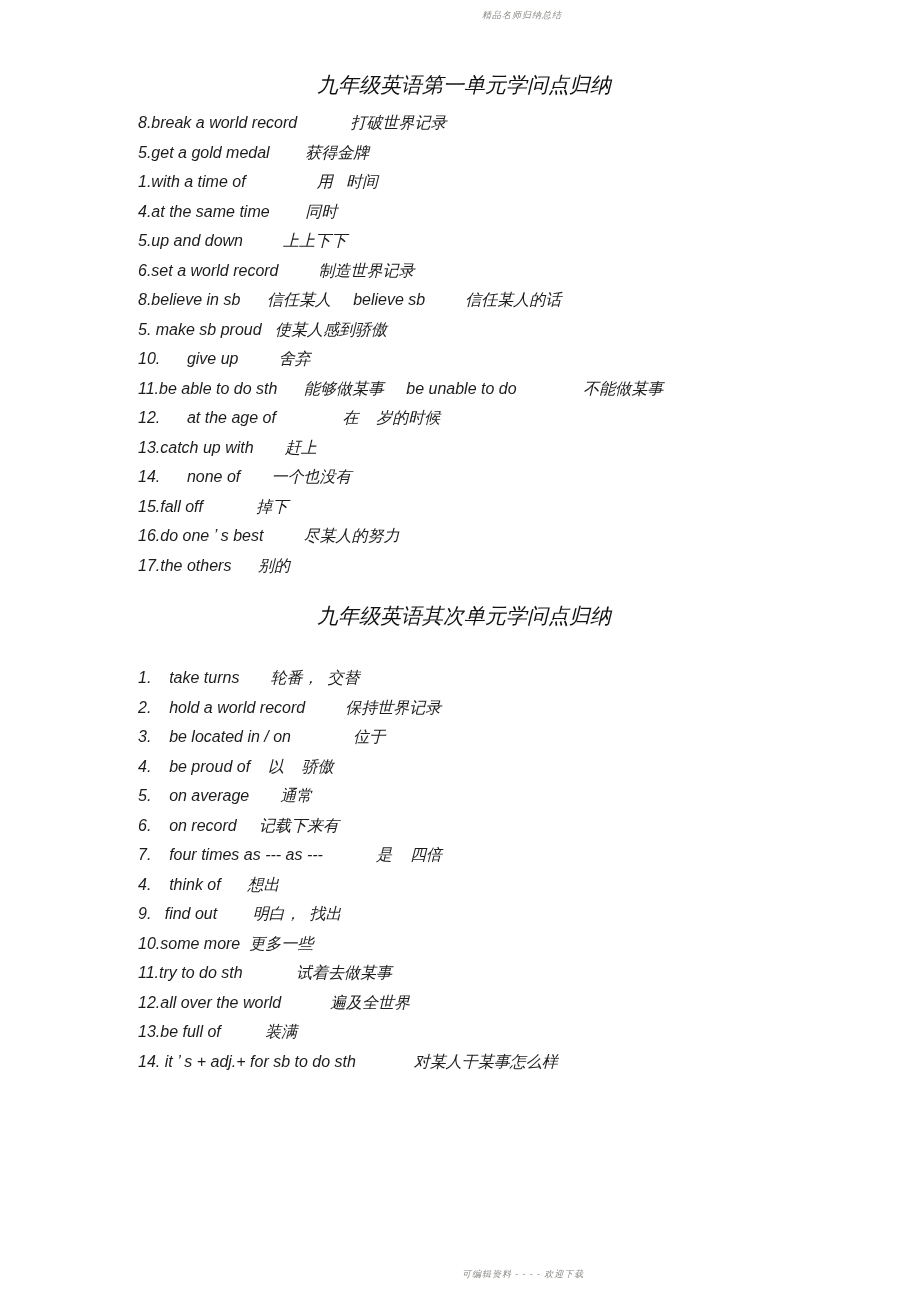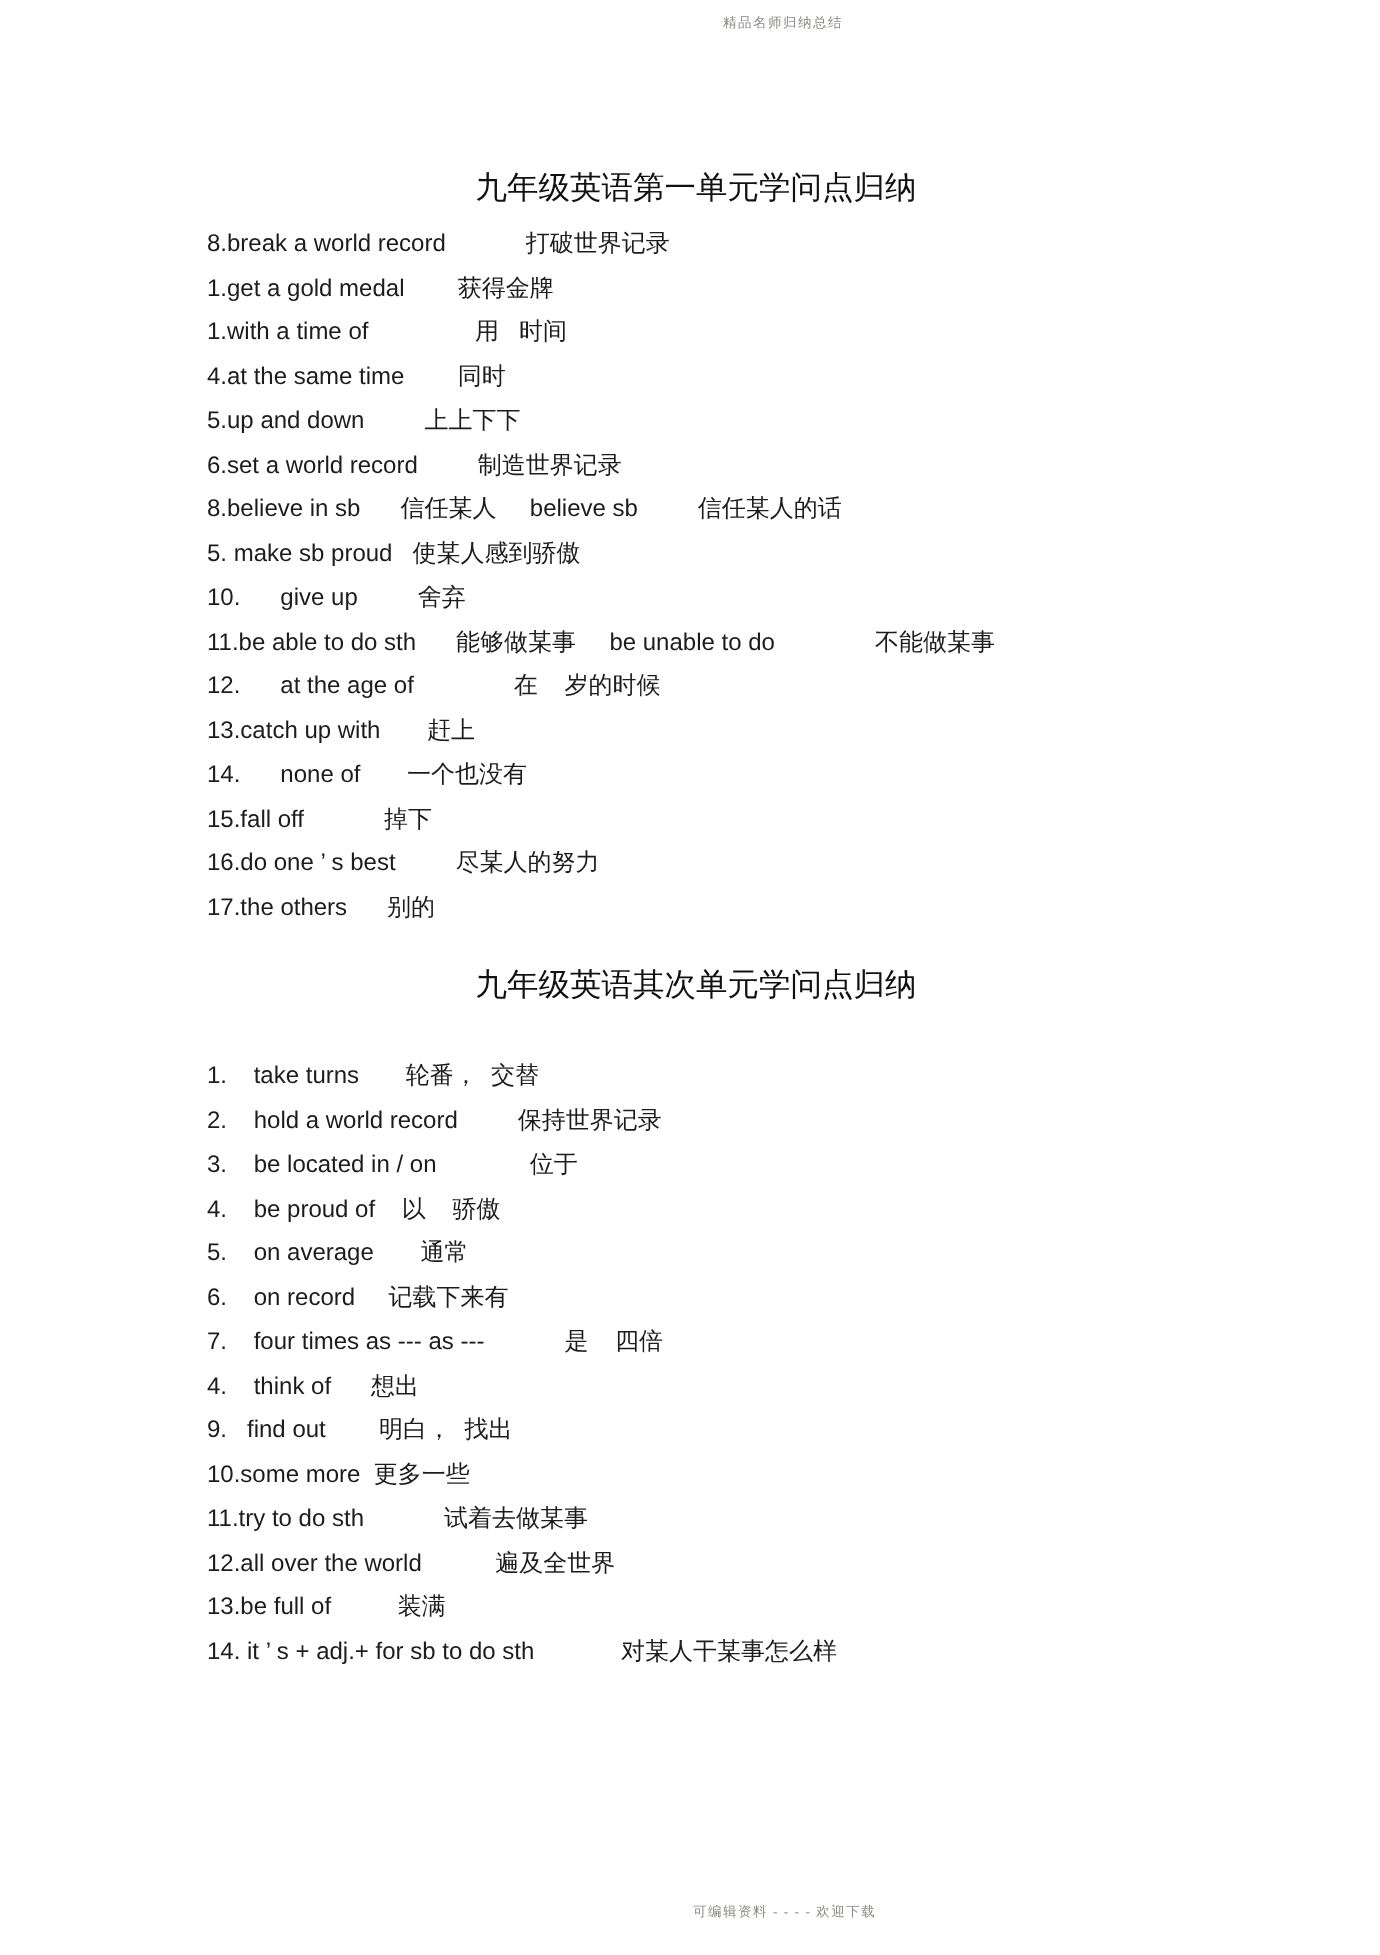--- a/index.html
+++ b/index.html
@@ -1,15 +1,15 @@
 <!DOCTYPE html>
 <html><head>
 <meta charset="utf-8">
 <style>
-  * { margin: 0; padding: 0; box-sizing: border-box; }
+  * { margin: 0; padding: 0; box-sizing: border-box; font-style: italic; }
   html, body { background: #ffffff; }
   body {
     width: 920px;
     height: 1303px;
     position: relative;
     overflow: hidden;
     font-family: "Liberation Sans", sans-serif;
     color: #1c1c1c;
   }
   .watermark {
@@ -22,21 +22,21 @@
   }
   .watermark-top { top: 9px; left: 482px; }
   .watermark-bottom { top: 1268px; left: 462px; }
   .content {
     position: absolute;
     top: 0;
     left: 138px;
     width: 652px;
   }
   .doc-title {
-    margin-top: 110px;
+    margin-top: 70px;
     text-align: center;
     font-family: "Liberation Serif", serif;
     font-weight: 400;
     font-size: 21px;
     color: #111111;
     line-height: 30px;
     white-space: pre;
   }
   .doc-title.second { margin-top: 21px; }
   .phrase-list { margin-top: 8px; }
@@ -53,21 +53,21 @@
 <body>
 
 <div class="watermark watermark-top">精品名师归纳总结</div>
 
 <div class="content">
 
   <div class="doc-title">九年级英语第一单元学问点归纳</div>
 
   <div class="phrase-list">
     <div class="phrase-line">8.break a world record            打破世界记录</div>
-    <div class="phrase-line">1.get a gold medal        获得金牌</div>
+    <div class="phrase-line">5.get a gold medal        获得金牌</div>
     <div class="phrase-line">1.with a time of                用   时间</div>
     <div class="phrase-line">4.at the same time        同时</div>
     <div class="phrase-line">5.up and down         上上下下</div>
     <div class="phrase-line">6.set a world record         制造世界记录</div>
     <div class="phrase-line">8.believe in sb      信任某人     believe sb         信任某人的话</div>
     <div class="phrase-line">5. make sb proud   使某人感到骄傲</div>
     <div class="phrase-line">10.      give up         舍弃</div>
     <div class="phrase-line">11.be able to do sth      能够做某事     be unable to do               不能做某事</div>
     <div class="phrase-line">12.      at the age of               在    岁的时候</div>
     <div class="phrase-line">13.catch up with       赶上</div>

